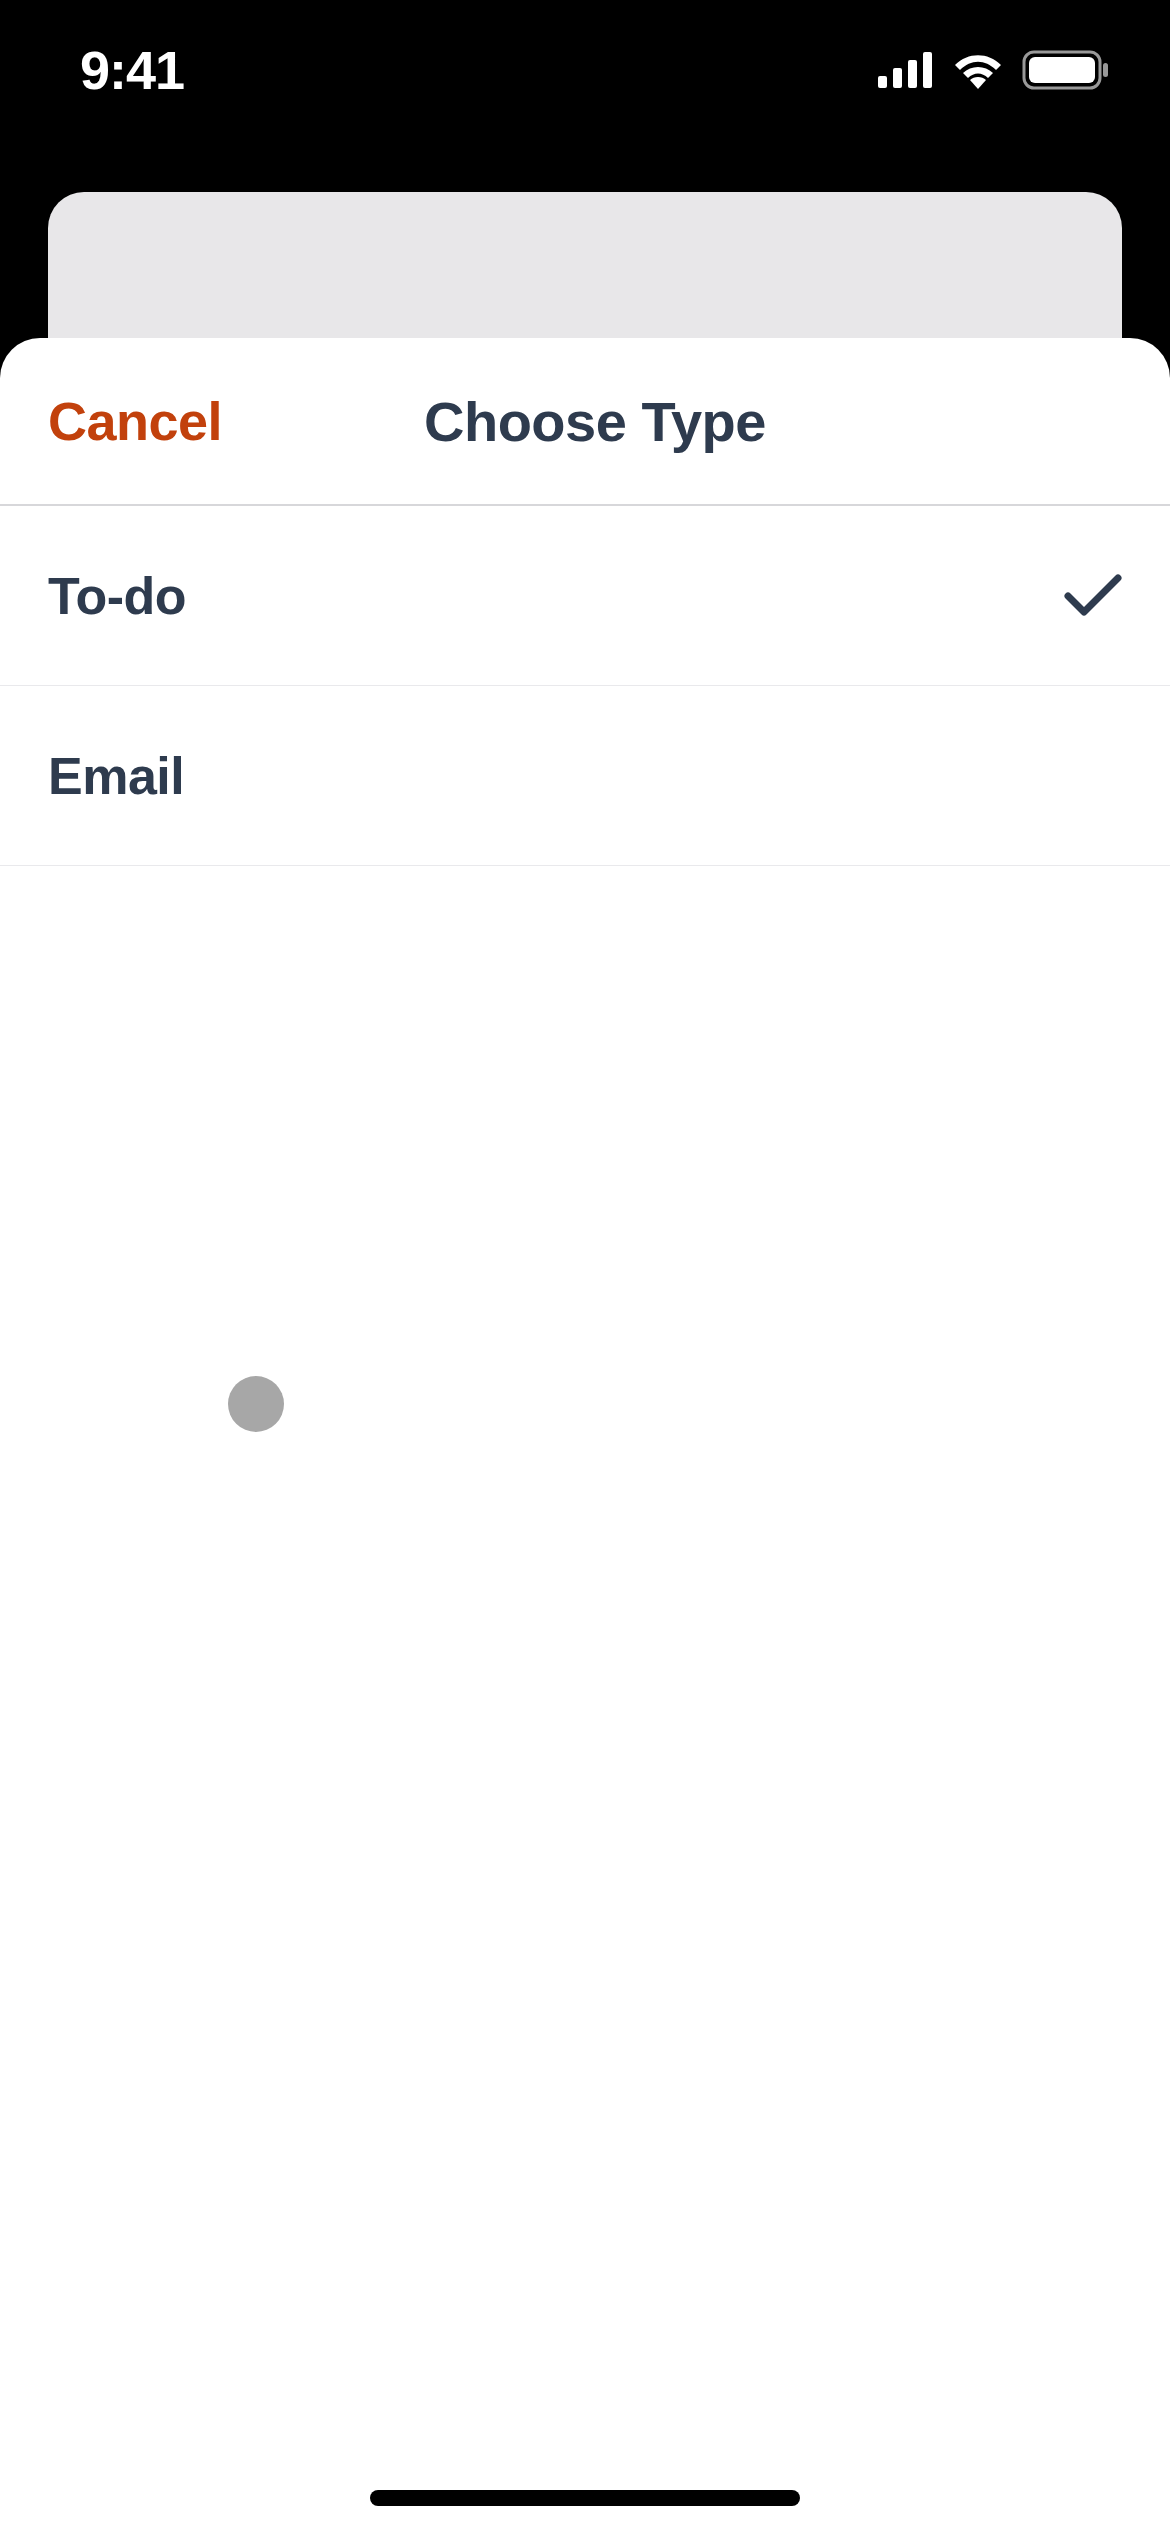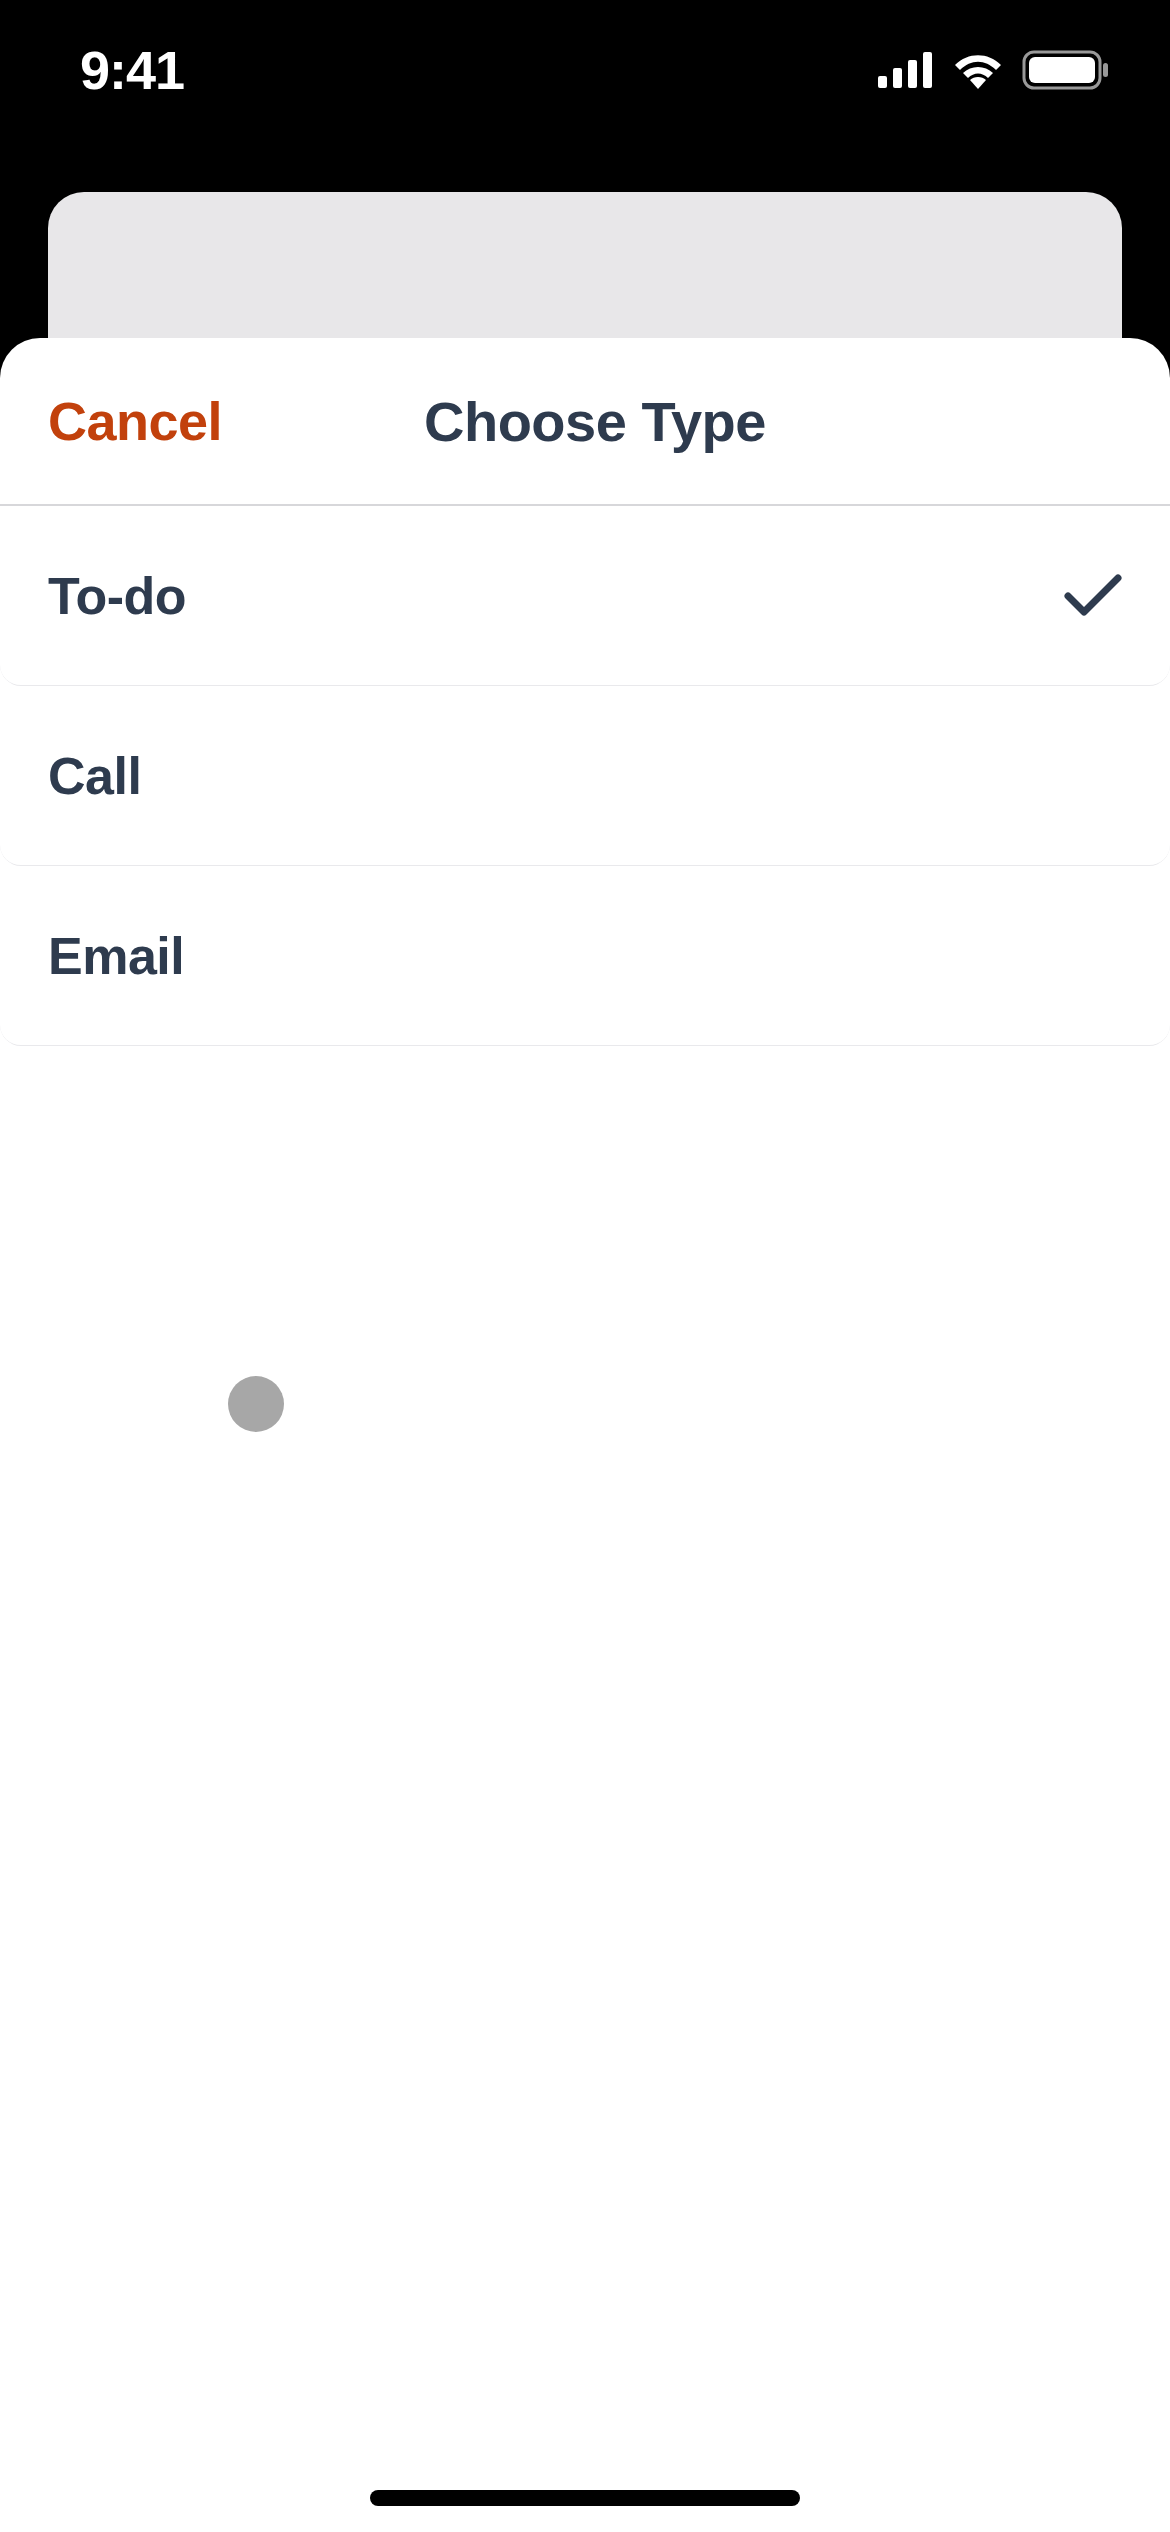--- a/index.html
+++ b/index.html
@@ -98,21 +98,20 @@
     .type-list {
       width: 100%;
     }
     .type-row {
       height: 180px;
       display: flex;
       align-items: center;
       justify-content: space-between;
       padding: 0 48px;
       border-bottom: 1px solid #e9e9ec;
-      border-radius: 21px;
     }
     .type-label {
       font-size: 52px;
       font-weight: 700;
       color: #2e3b4e;
       letter-spacing: -0.5px;
     }
     .checkmark-icon {
       flex-shrink: 0;
     }
@@ -177,23 +176,20 @@
     </div>
     <div class="type-list">
 
       <div class="type-row">
         <div class="type-label">To-do</div>
         <svg class="checkmark-icon" width="58" height="44" viewBox="0 0 58 44">
           <path d="M4 22 L20 38 L54 4" stroke="#2e3b4e" stroke-width="7" fill="none" stroke-linecap="round" stroke-linejoin="round"></path>
         </svg>
       </div>
 
-      <div class="type-row">
-        <div class="type-label">Call</div>
-      </div>
 
       <div class="type-row">
         <div class="type-label">Email</div>
       </div>
     </div>
 
     <div class="home-indicator"></div>
   </div>
 
   <div class="touch-dot"></div>

